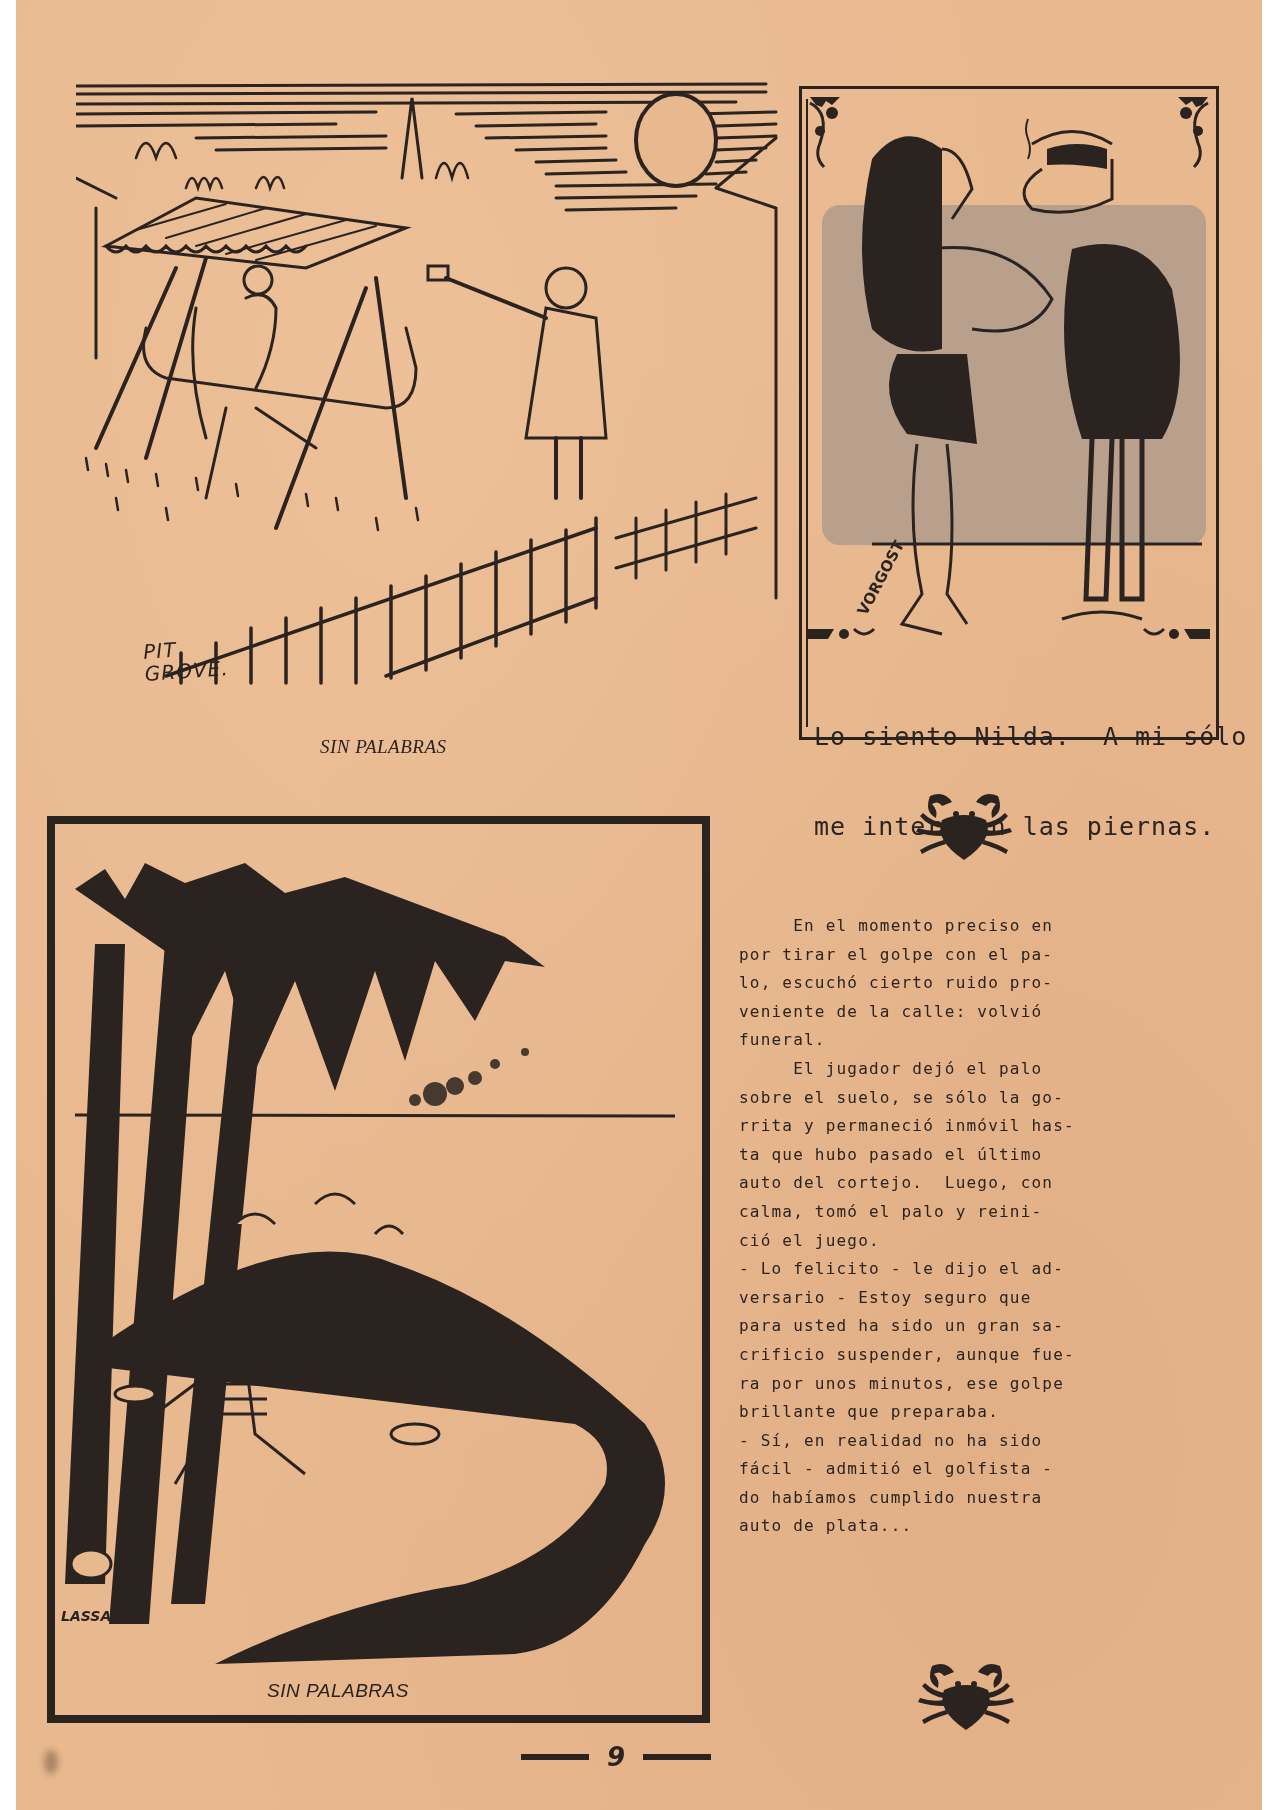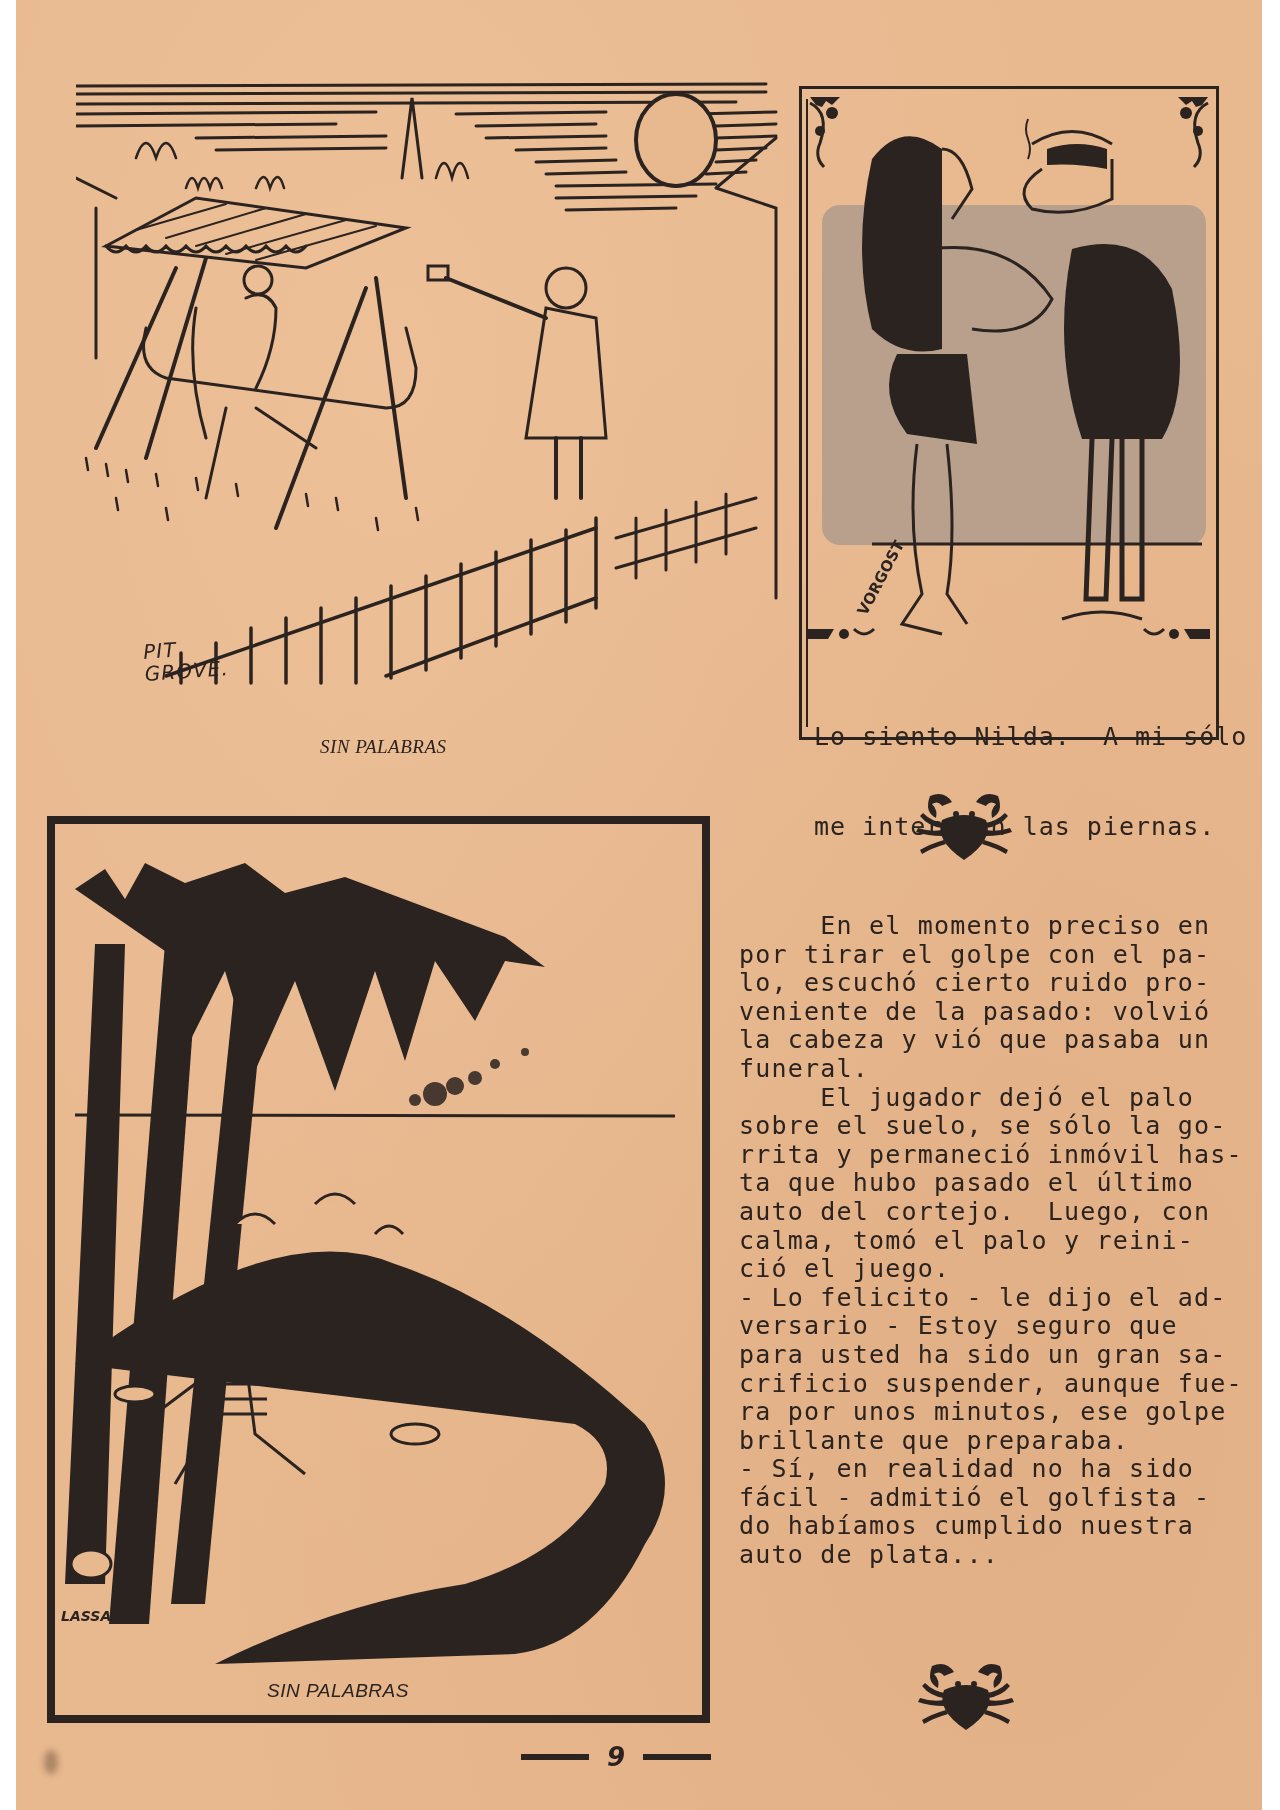--- a/index.html
+++ b/index.html
@@ -59,21 +59,21 @@
     font-style: italic; font-size: 19px; color: #2b2320; letter-spacing: 0.5px;
   }
   .sig-bl {
     position: absolute; left: 6px; top: 784px; font-family: "DejaVu Sans", sans-serif;
     font-style: italic; font-weight: bold; font-size: 14px; color: #2b2320;
   }
 
   
   .story {
     position: absolute; left: 723px; top: 912px; width: 480px;
-    font-family: "DejaVu Sans Mono", monospace; font-size: 25px; line-height: 28.6px;
+    font-family: "DejaVu Sans Mono", monospace; font-size: 16px; line-height: 28.6px;
     color: #2b2320; letter-spacing: 1.2px;
   }
   .story .line { white-space: pre; display: block; height: 28.6px; }
 
   .crab { position: absolute; width: 104px; height: 74px; }
 
   .page-num {
     position: absolute; left: 480px; top: 1742px; width: 240px; height: 30px;
     display: flex; align-items: center; justify-content: center; gap: 18px;
   }
@@ -303,22 +303,21 @@
       </g>
     </svg>
     <div class="sig-bl">LASSABRY</div>
     <div class="caption-bl">SIN PALABRAS</div>
   </div>
 
   <div class="story">
     <span class="line">     En el momento preciso en</span>
     <span class="line">por tirar el golpe con el pa-</span>
     <span class="line">lo, escuchó cierto ruido pro-</span>
-    <span class="line">veniente de la pasado: volvió</span>
-    <span class="line">la cabeza y vió que pasaba un</span>
+    <span class="line">veniente de la calle: volvió</span>
     <span class="line">funeral.</span>
     <span class="line">     El jugador dejó el palo</span>
     <span class="line">sobre el suelo, se sólo la go-</span>
     <span class="line">rrita y permaneció inmóvil has-</span>
     <span class="line">ta que hubo pasado el último</span>
     <span class="line">auto del cortejo.  Luego, con</span>
     <span class="line">calma, tomó el palo y reini-</span>
     <span class="line">ció el juego.</span>
     <span class="line">- Lo felicito - le dijo el ad-</span>
     <span class="line">versario - Estoy seguro que</span>

